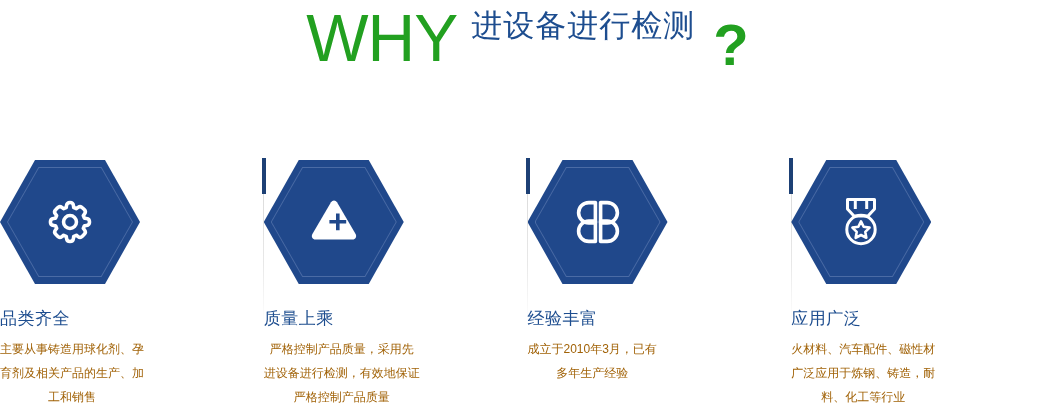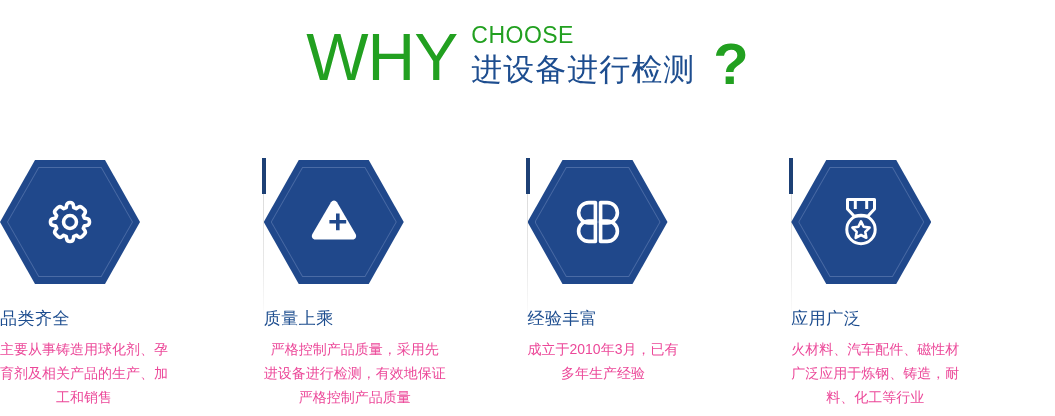--- a/index.html
+++ b/index.html
@@ -21,21 +21,21 @@
   }
 
   
   .heading {
     position: absolute;
     left: 0;
     top: 0;
     width: 1055px;
     height: 95px;
     display: flex;
-    align-items: flex-end;
+    align-items: flex-start;
     justify-content: center;
   }
   .heading-inner {
     display: flex;
     align-items: flex-start;
     gap: 14px;
   }
   .why-word {
     font-size: 66px;
     line-height: 72px;
@@ -162,38 +162,37 @@
     margin-top: 24px;
     font-size: 17px;
     line-height: 22px;
     color: #1d4d8f;
     font-weight: 400;
     letter-spacing: 0.5px;
     text-align: center;
   }
   .card-desc {
     margin-top: 7px;
-    font-size: 14px;
+    font-size: 12px;
     line-height: 24px;
-    color: #ec4899;
+    color: #a16207;
     text-align: center;
     max-width: 215px;
   }
   .card-desc .ln { display: block; white-space: nowrap; }
 </style>
 </head>
 <body>
 
 <div class="page">
 
   <div class="heading">
     <div class="heading-inner">
       <span class="why-word">WHY</span>
       <span class="heading-stack">
-        <span class="choose-word">CHOOSE</span>
         <span class="cn-title">进设备进行检测</span>
       </span>
       <span class="qmark">?</span>
     </div>
   </div>
 
   <div class="cards">
 
     <div class="card">
       <div class="hex-wrap">

